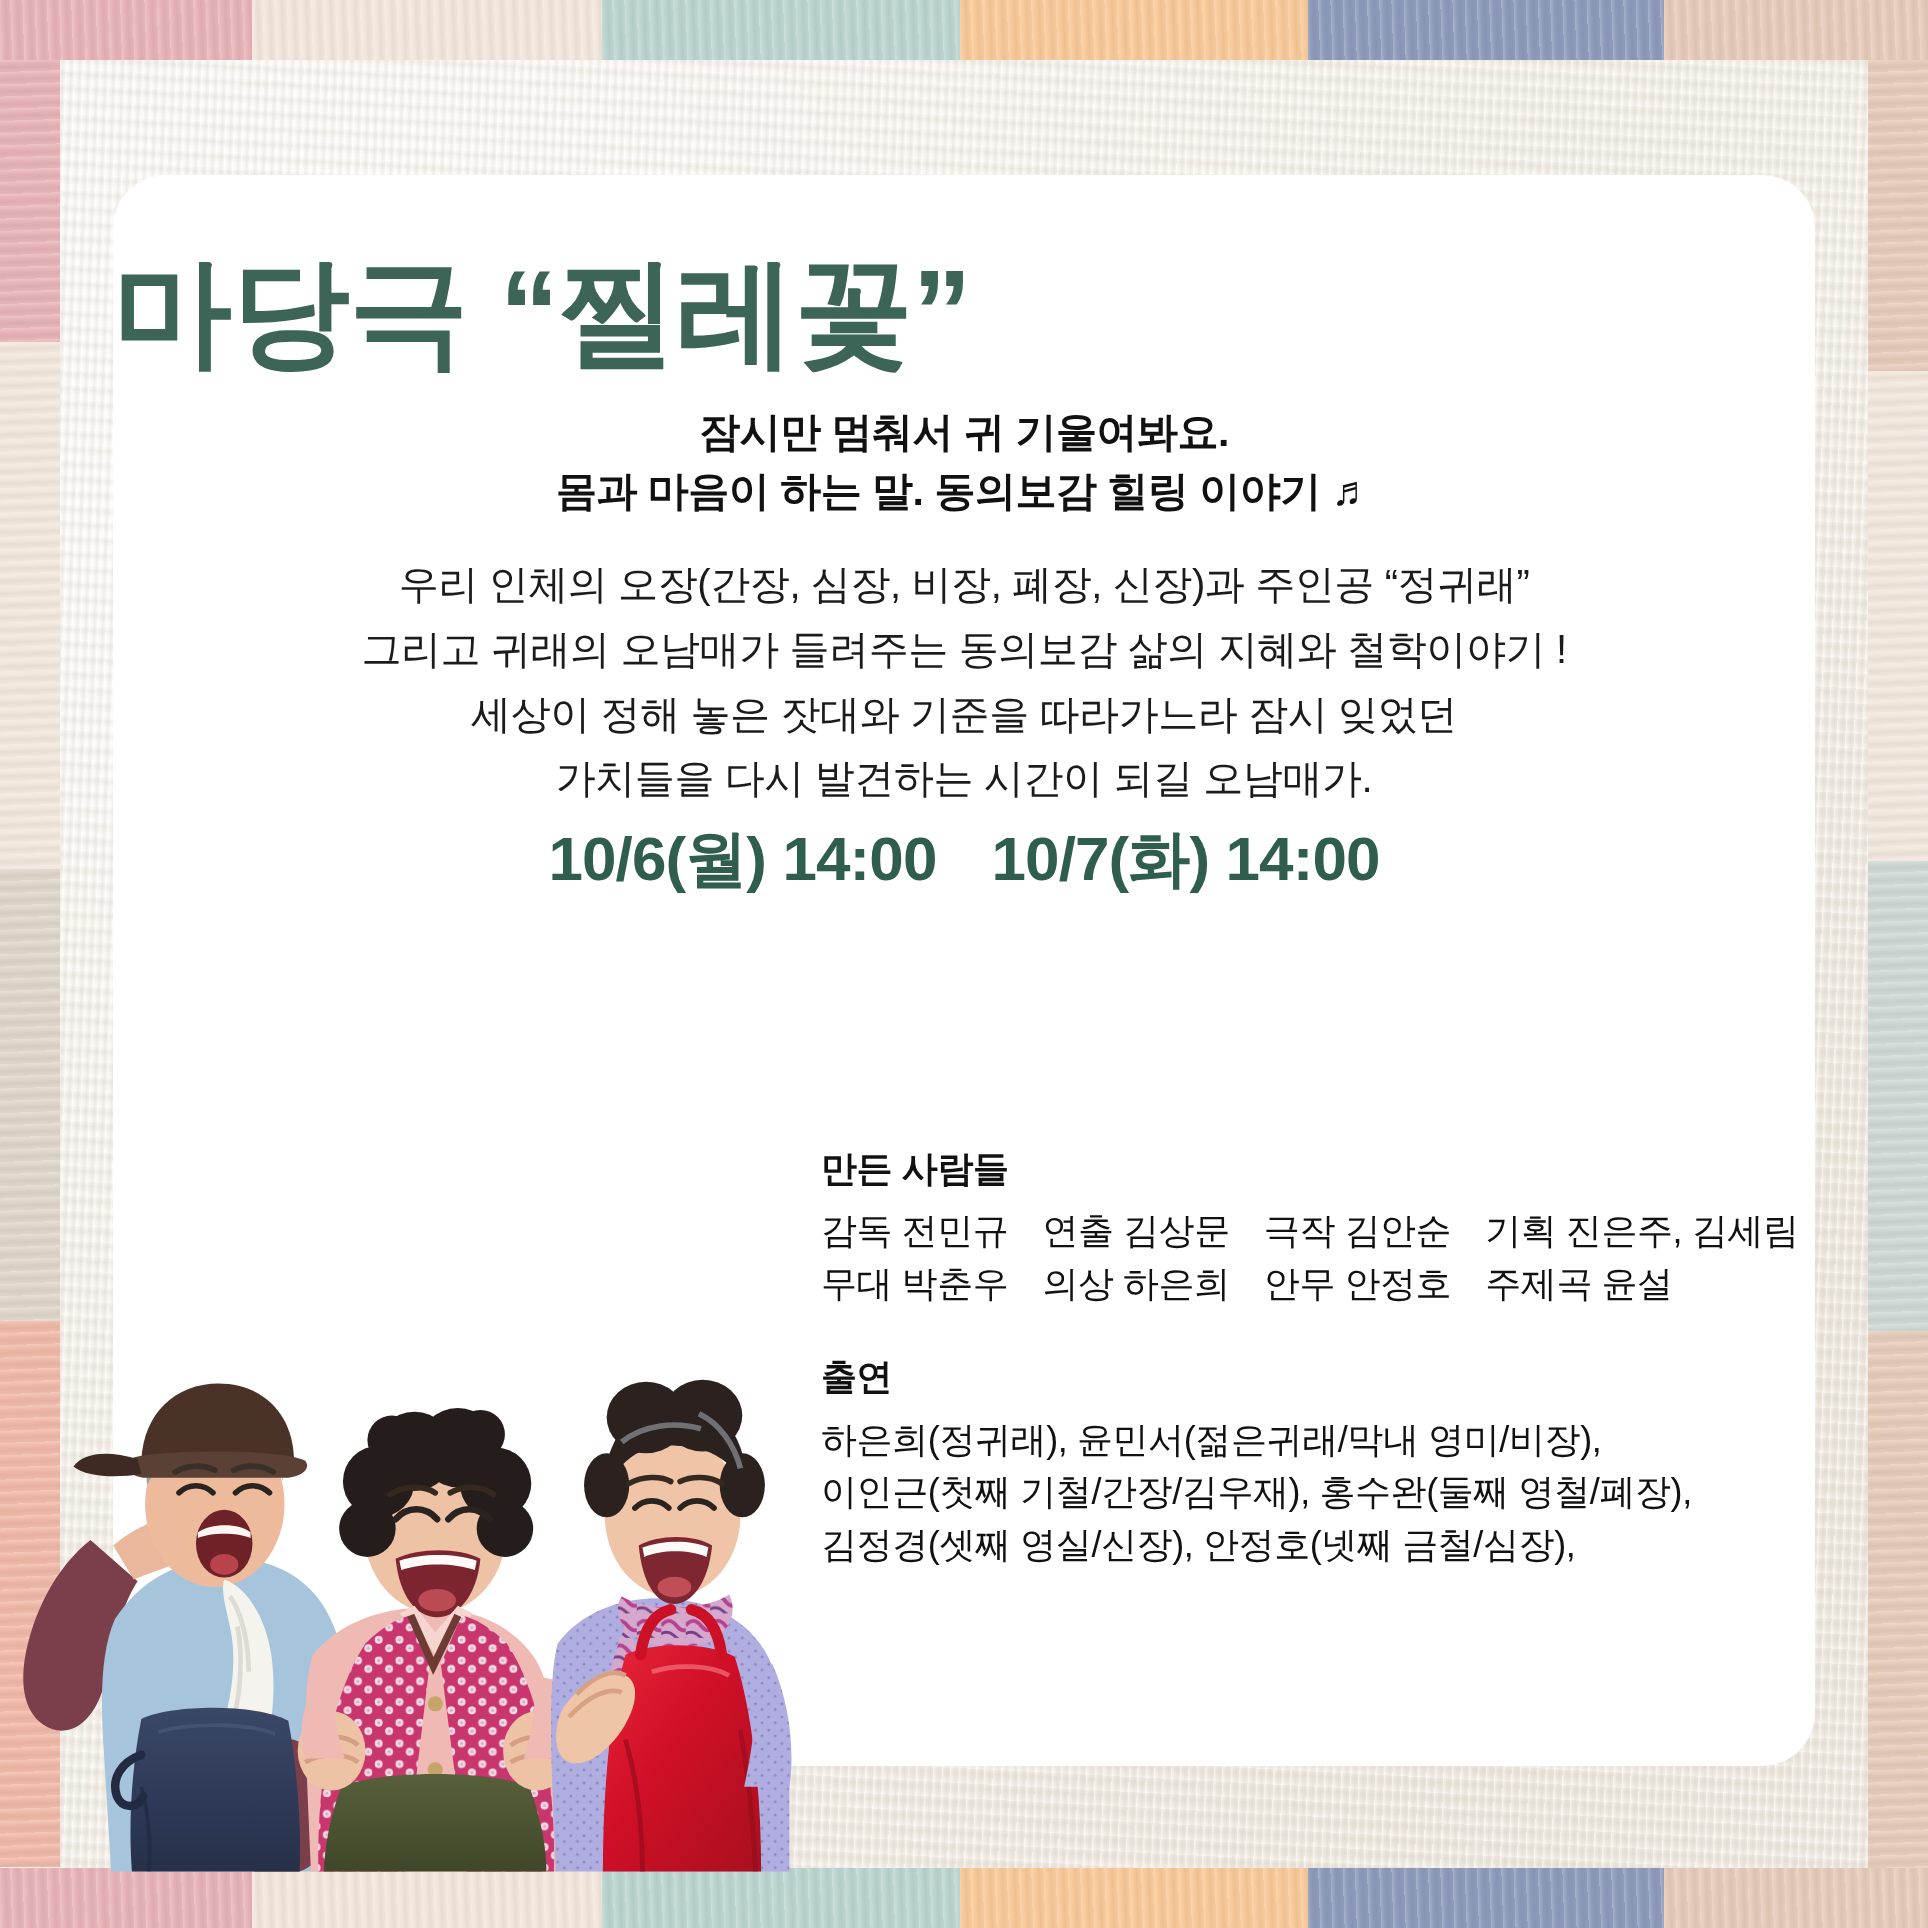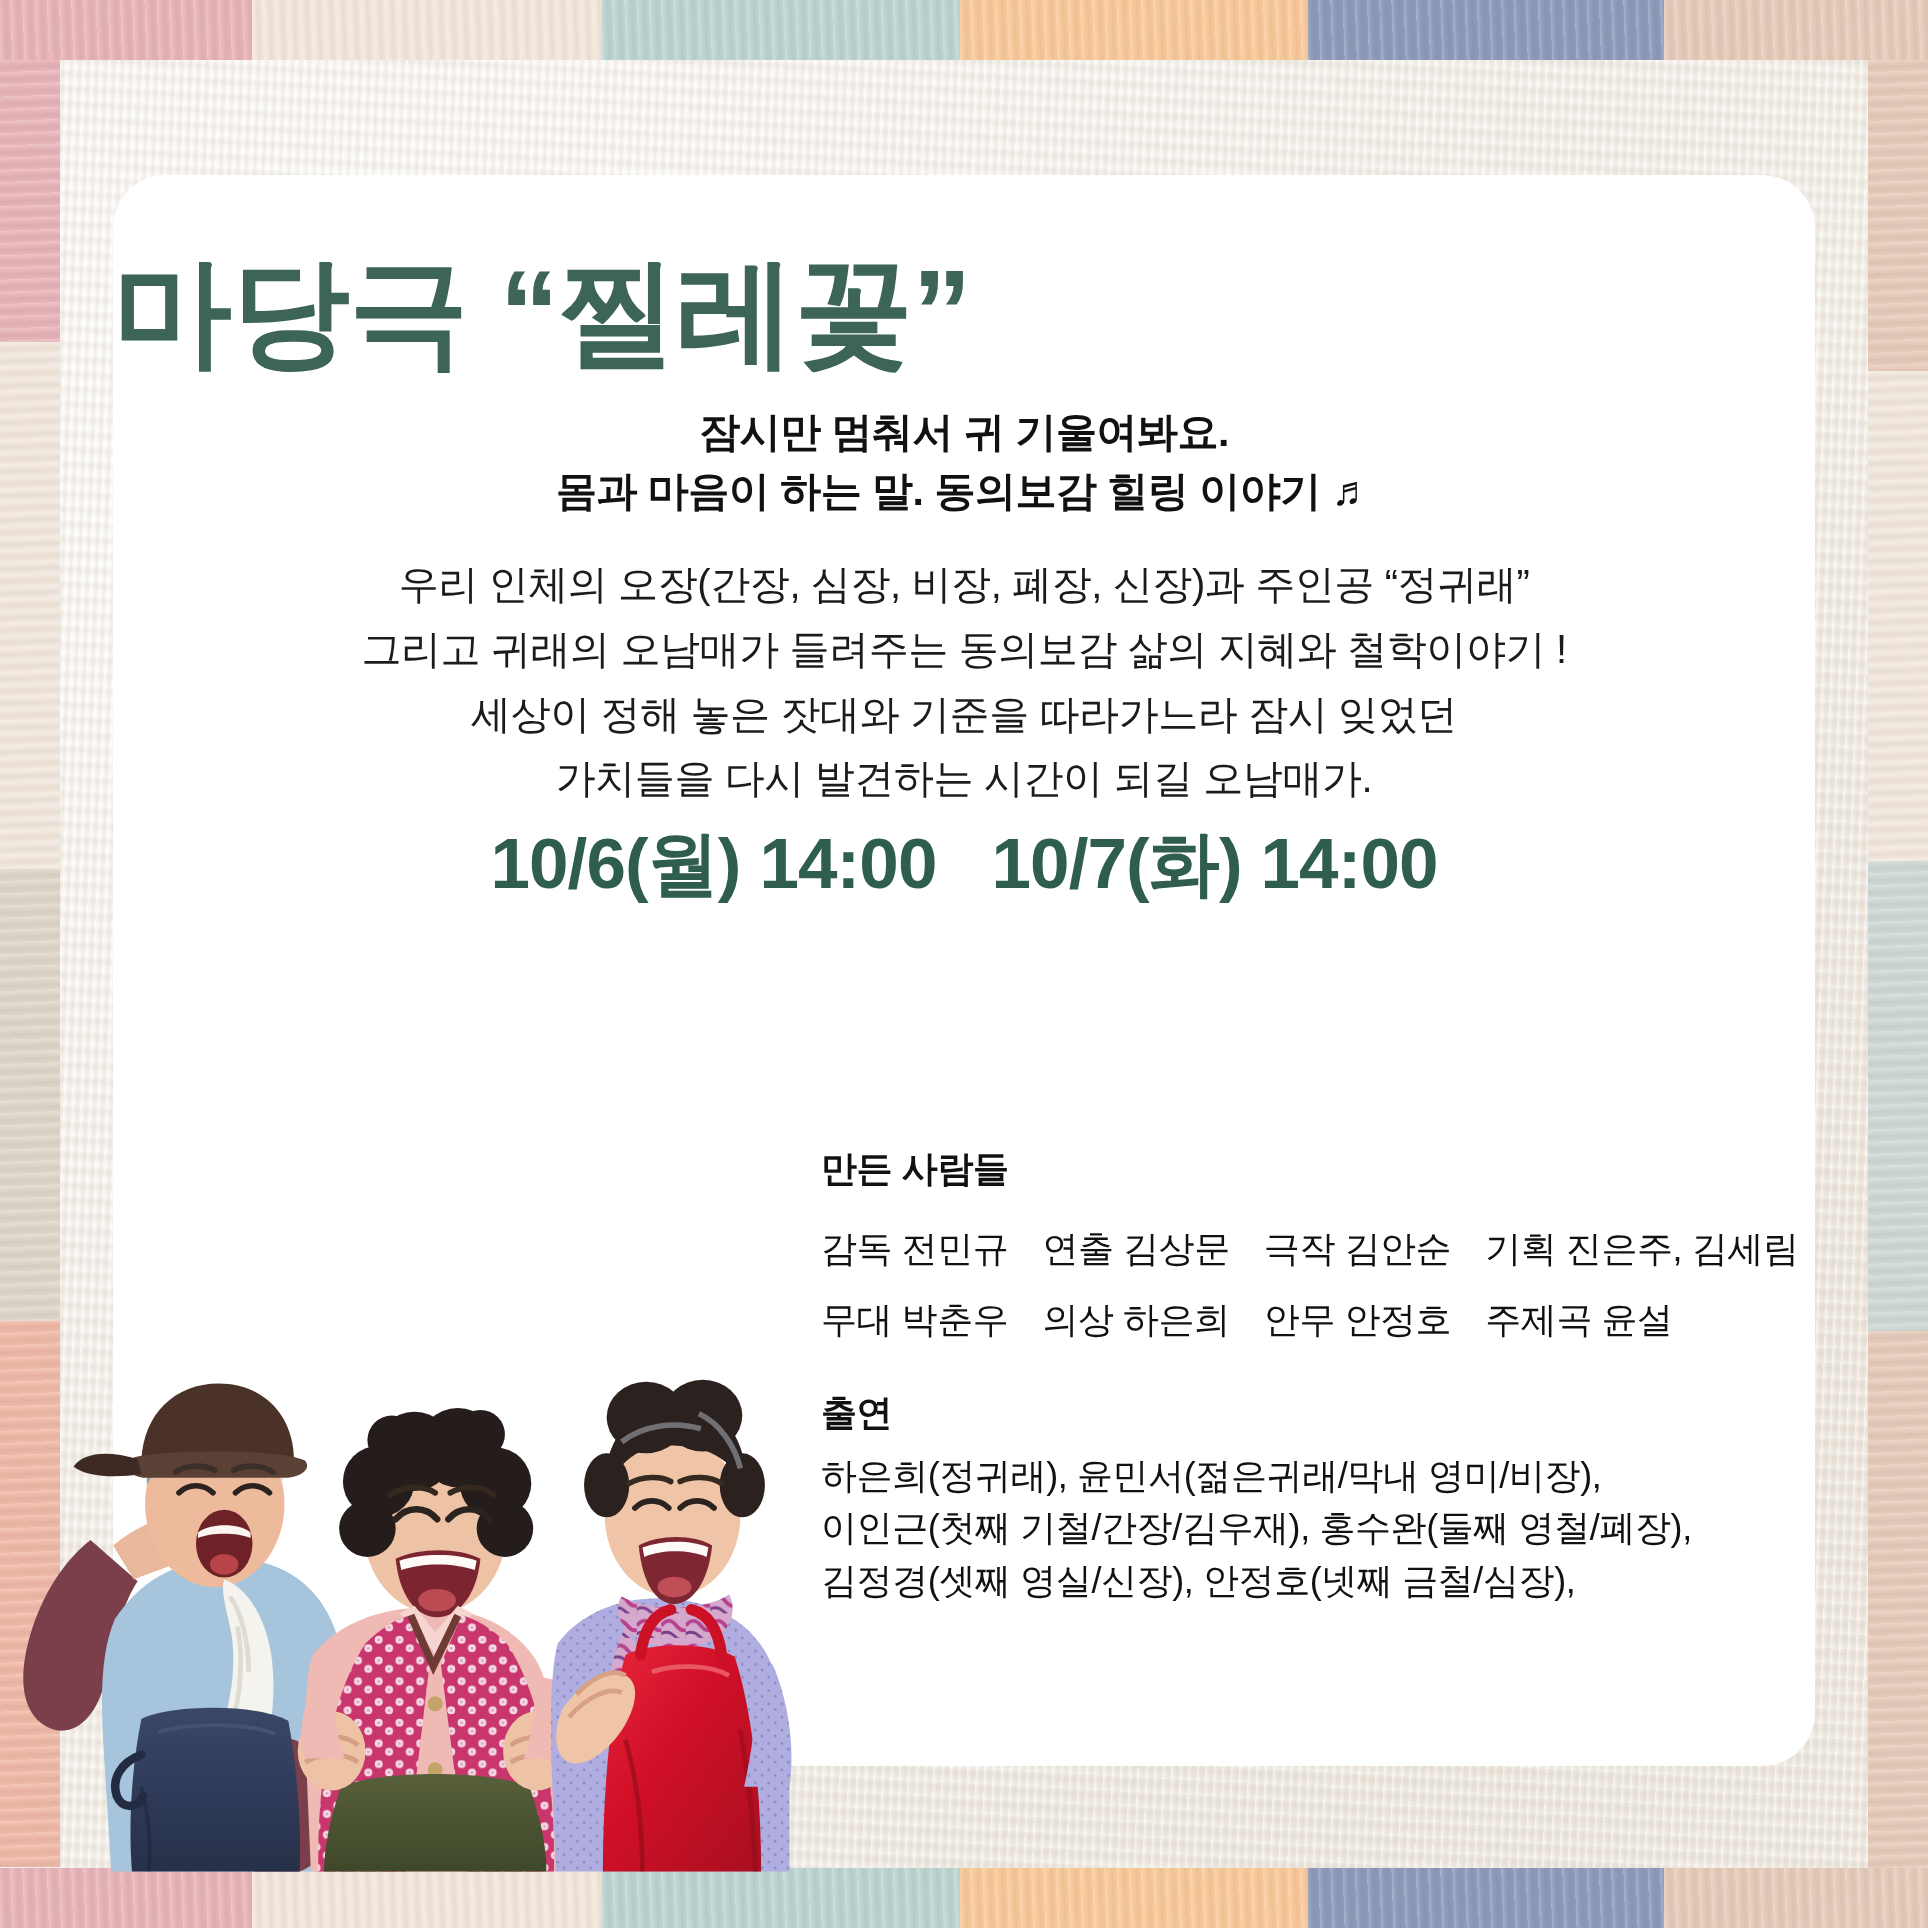--- a/index.html
+++ b/index.html
@@ -138,21 +138,21 @@
   .body-copy .line { white-space: nowrap; }
 
   
   .dates {
     position: absolute;
     top: 642px;
     left: 0;
     width: 100%;
     text-align: center;
     color: #2f5d4e;
-    font-size: 71px;
+    font-size: 62px;
     font-weight: 700;
     letter-spacing: -0.9px;
     white-space: nowrap;
   }
   .dates .date-gap { display: inline-block; width: 55px; }
 
   
   .credits {
     position: absolute;
     left: 708px;
@@ -168,21 +168,21 @@
   }
   .credits .cr-line {
     font-size: 36px;
     line-height: 1.46;
     font-weight: 400;
     letter-spacing: -0.4px;
     white-space: nowrap;
   }
   .credits .block-gap { height: 43px; }
 
-  .credit-item { display: inline-block; margin-top: 18px; }
+  .credit-item { display: inline-block; }
   .credit-item + .credit-item { margin-left: 34px; }
   .credit-role { margin-right: 9.4px; }
 
   
   #photo {
     position: absolute;
     left: 0px;
     bottom: 0px;
     width: 829px;
     height: 584px;

